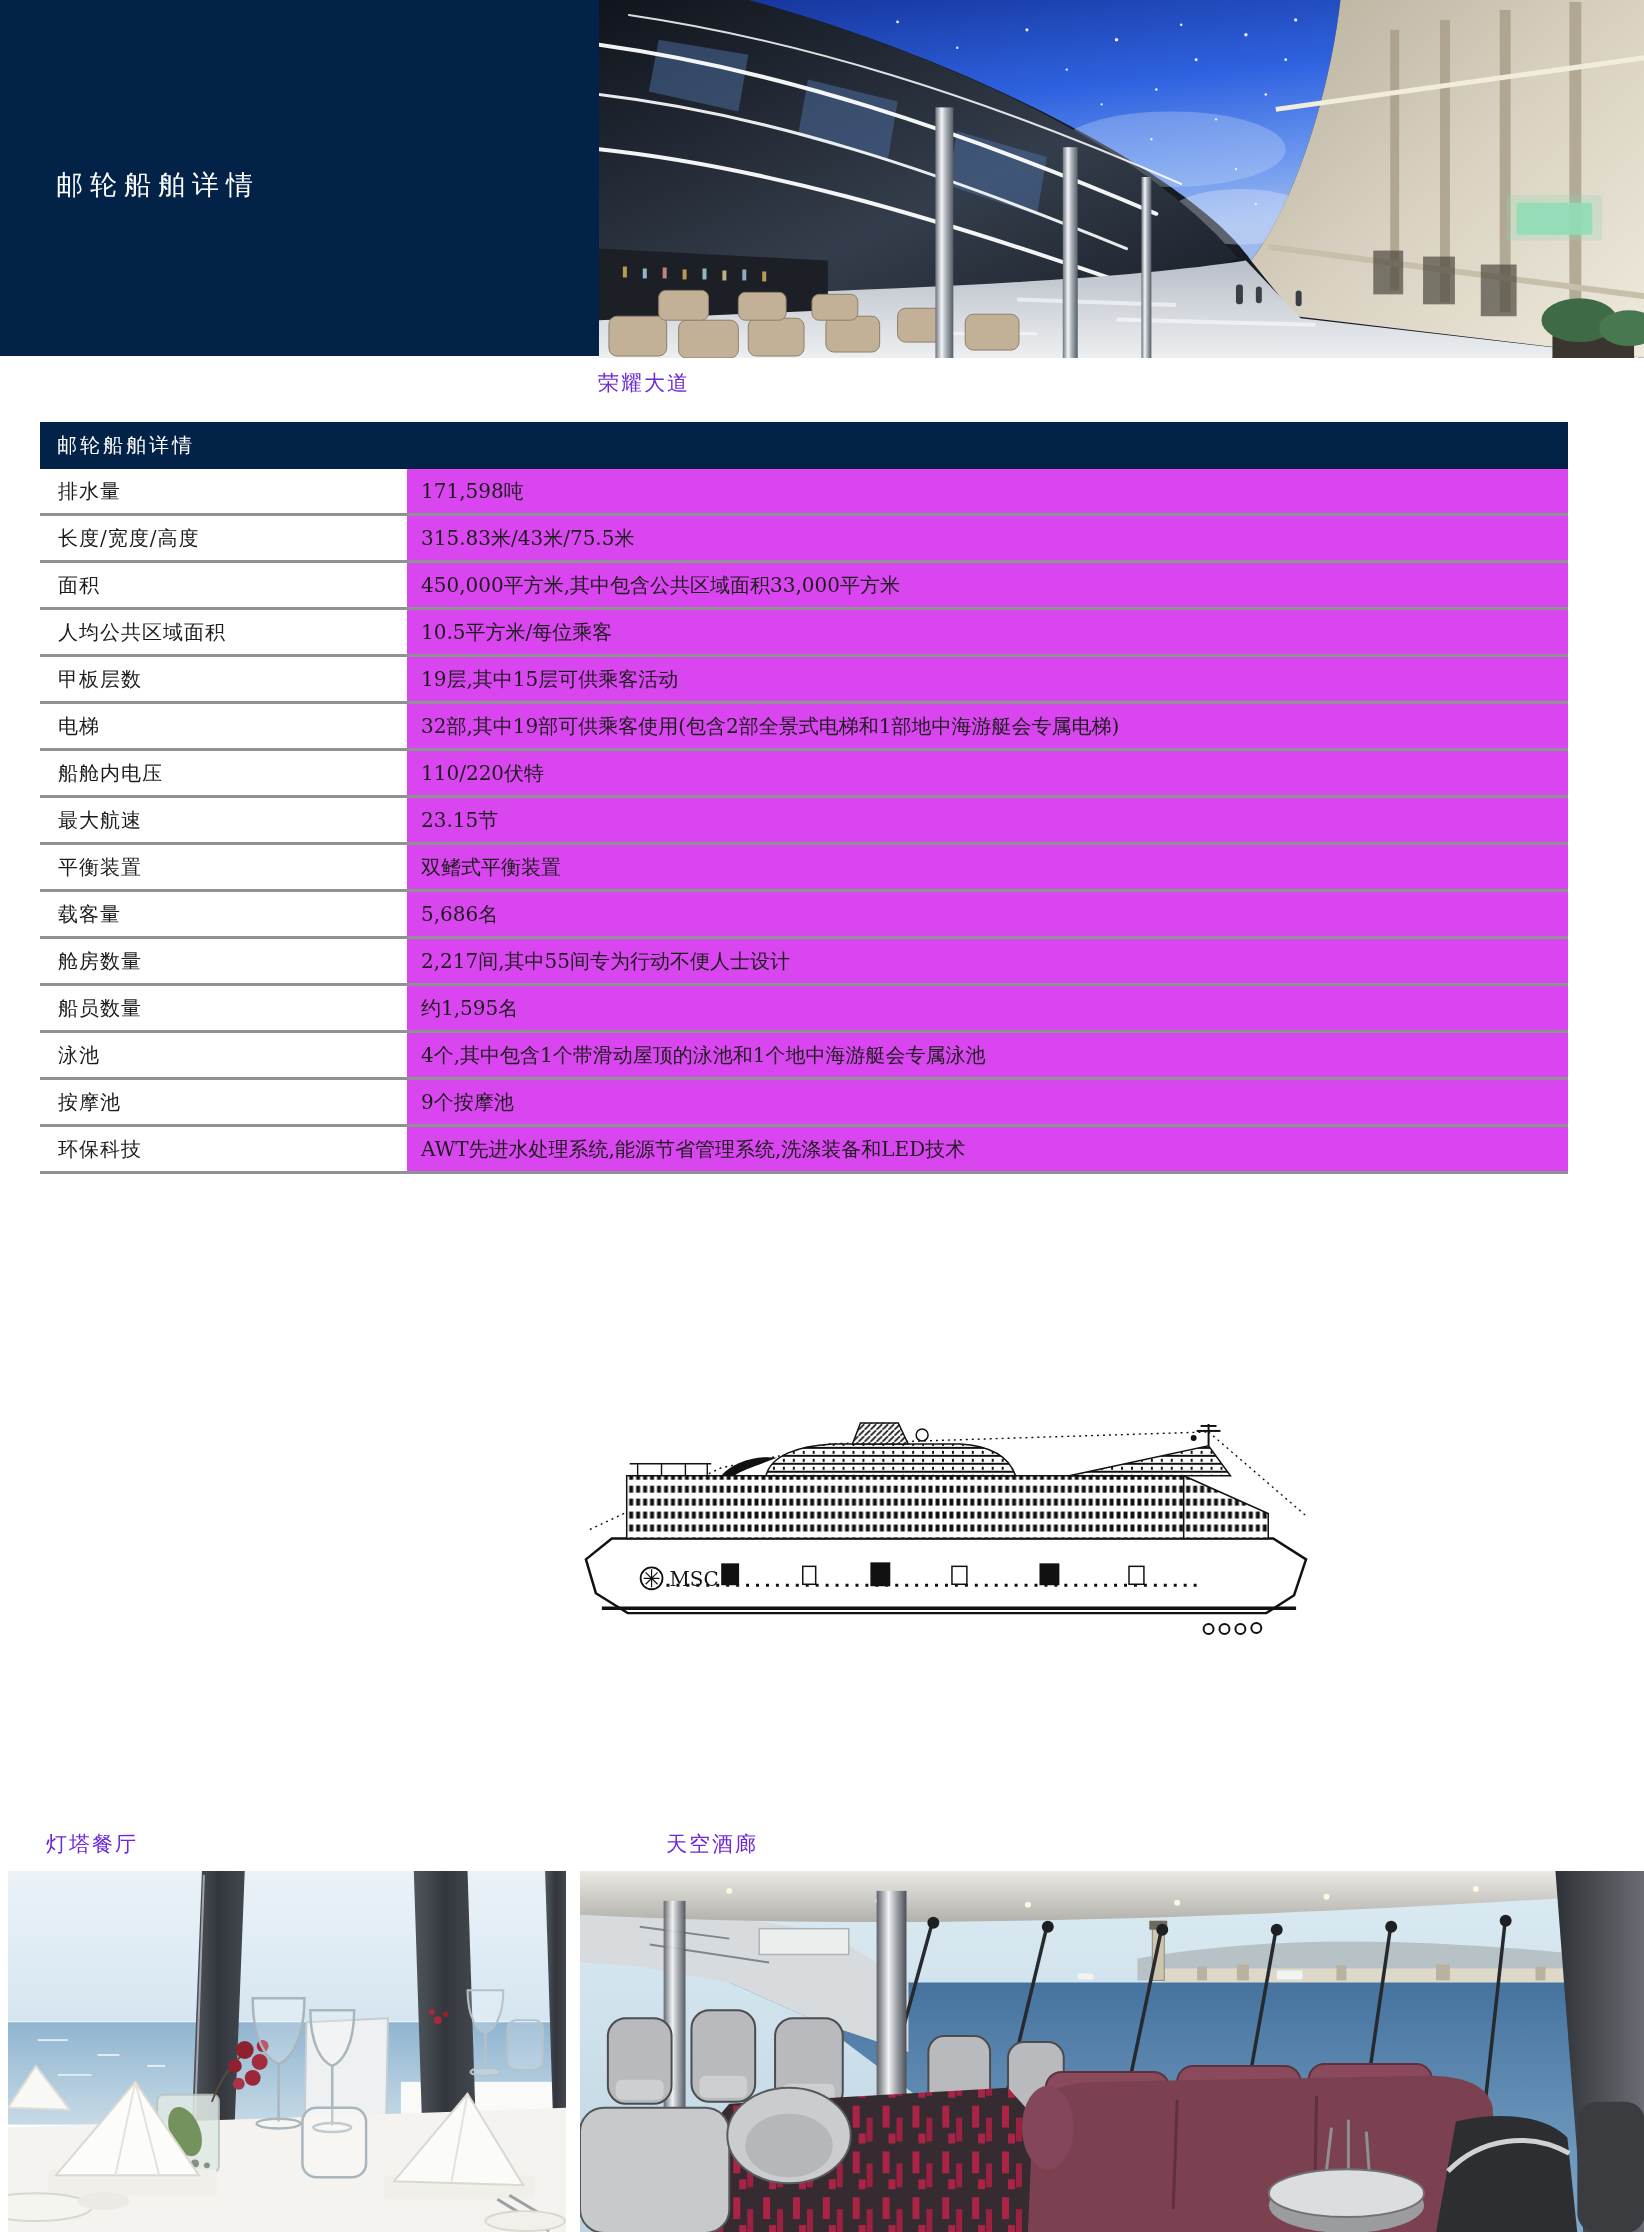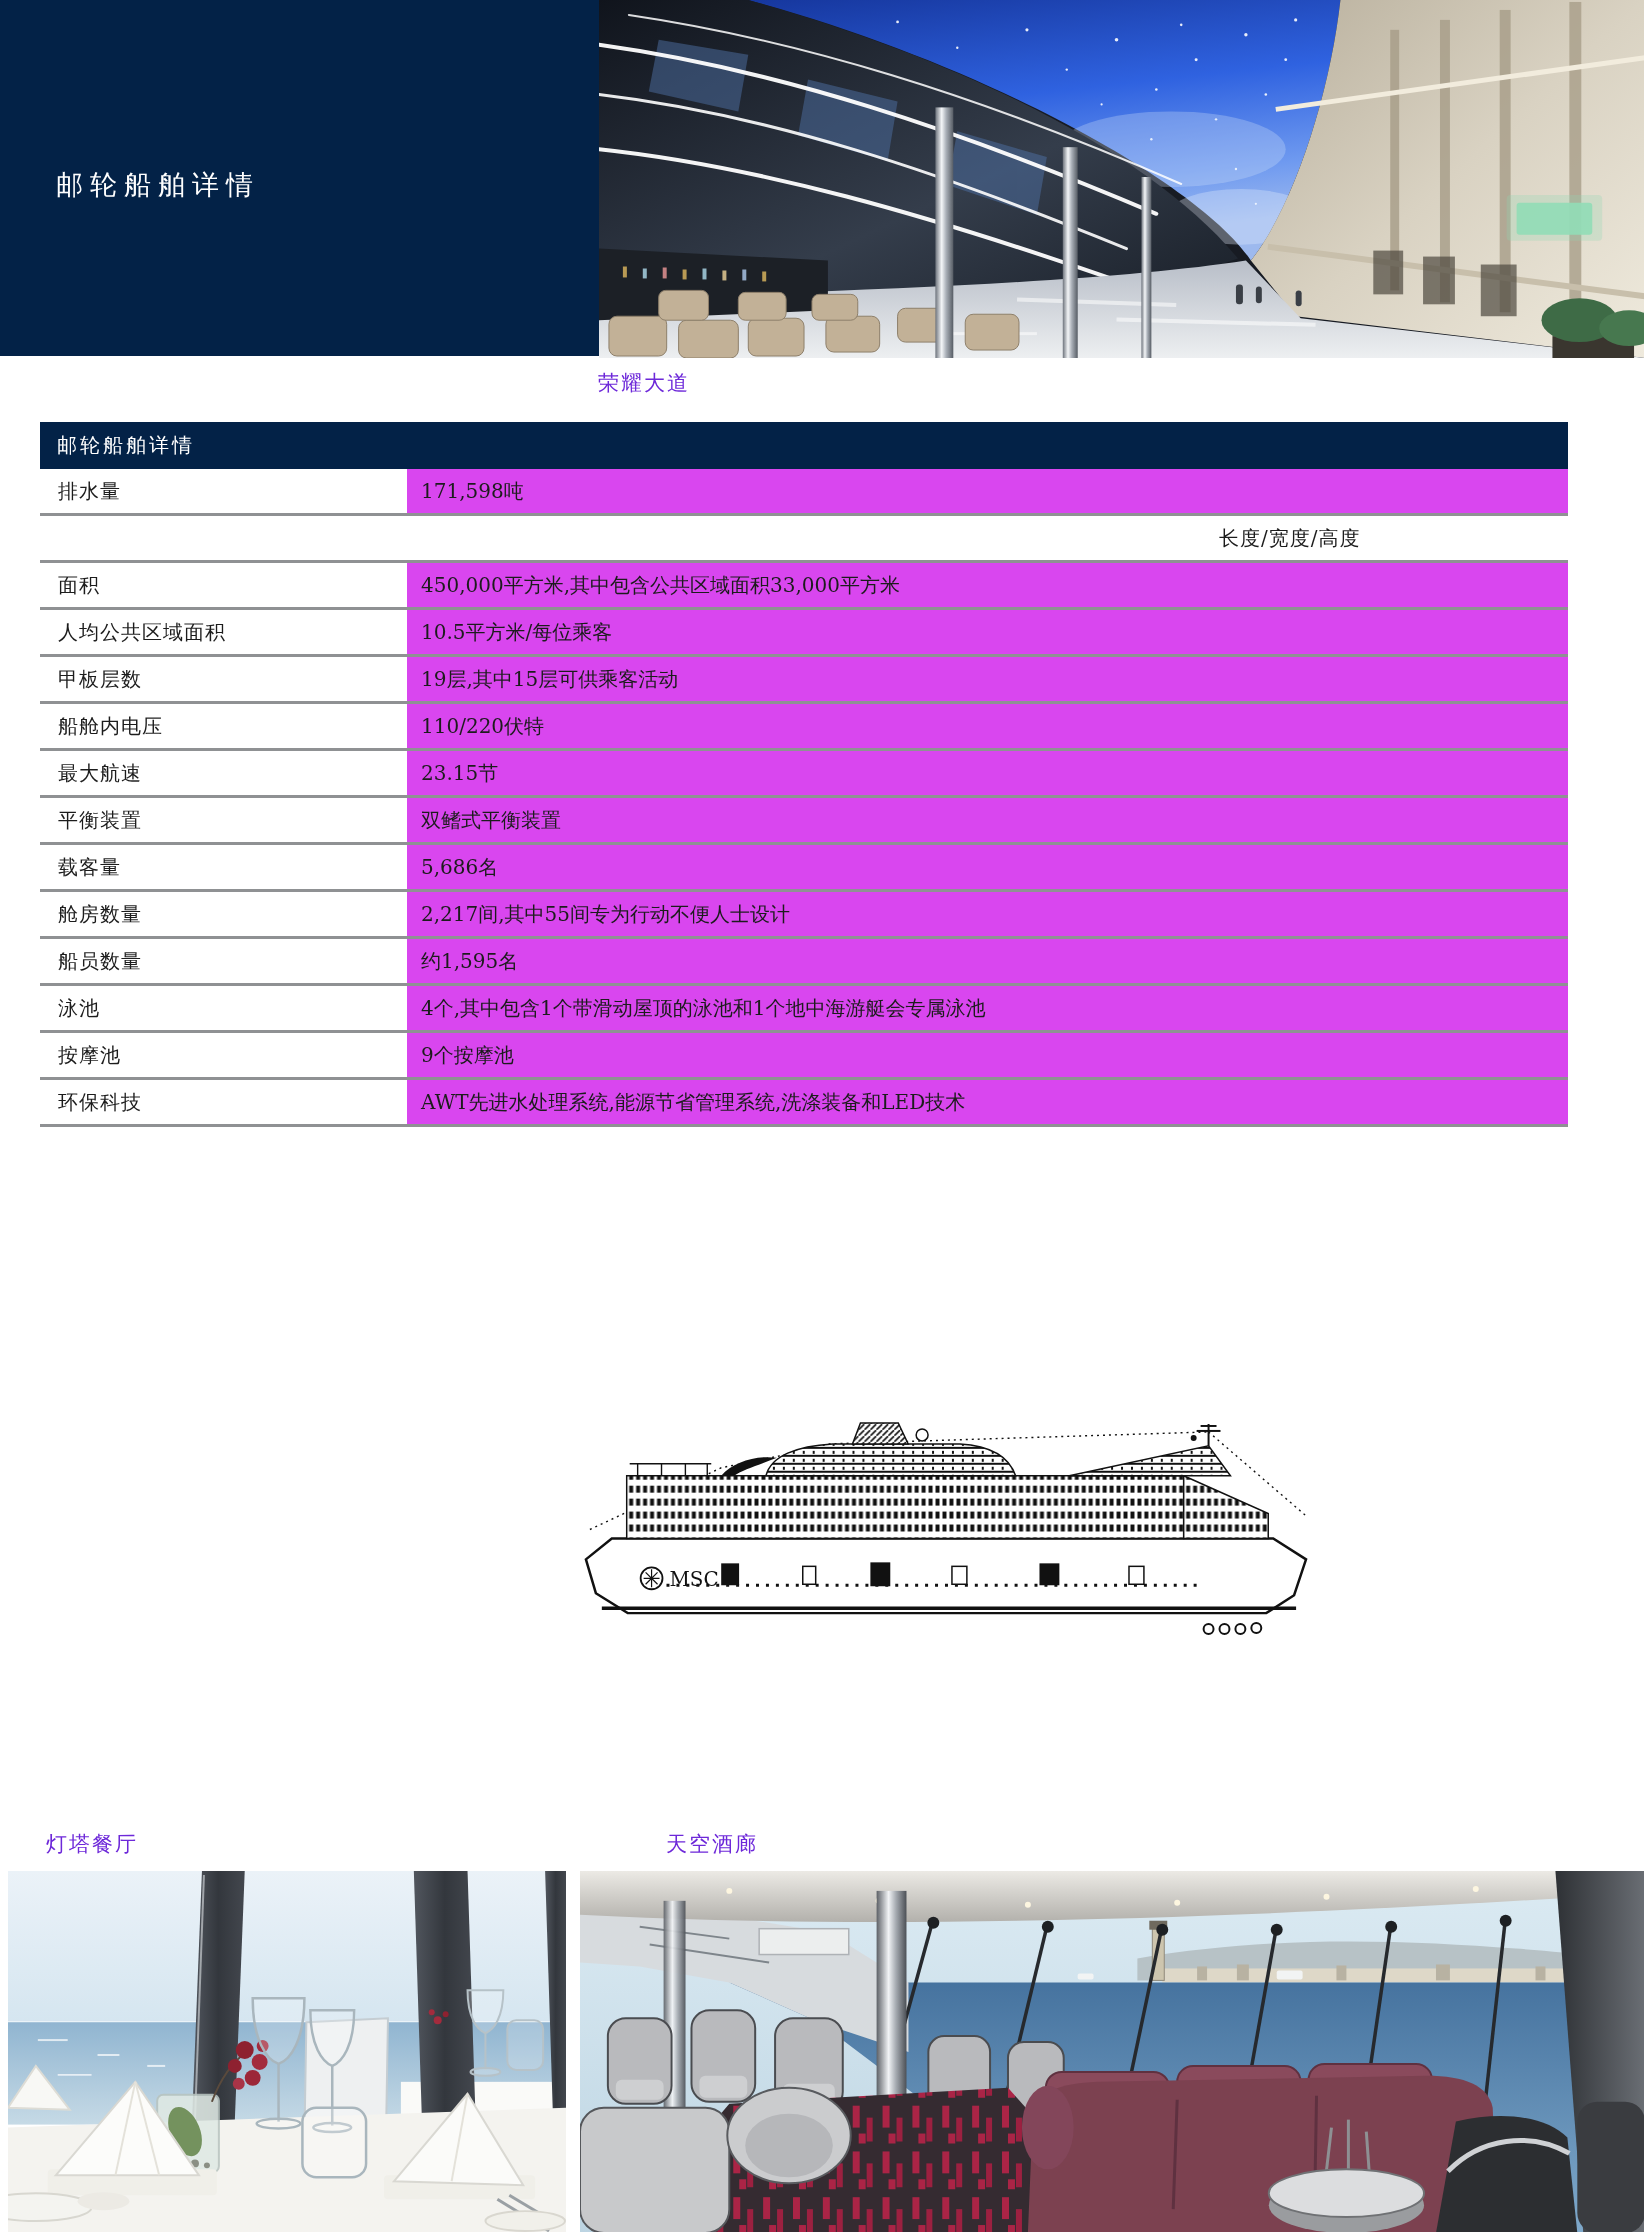--- a/index.html
+++ b/index.html
@@ -177,37 +177,42 @@
   <div class="spec-header">邮轮船舶详情</div>
   <div>
 
       <div class="spec-row">
         <div class="spec-label">排水量</div>
         <div class="spec-value">171,598吨</div>
       </div>
 
       <div class="spec-row">
         <div class="spec-label">长度/宽度/高度</div>
+        <div class="spec-value">315.83米/43米/75.5米</div>
       </div>
 
       <div class="spec-row">
         <div class="spec-label">面积</div>
         <div class="spec-value">450,000平方米,其中包含公共区域面积33,000平方米</div>
       </div>
 
       <div class="spec-row">
         <div class="spec-label">人均公共区域面积</div>
         <div class="spec-value">10.5平方米/每位乘客</div>
       </div>
 
       <div class="spec-row">
         <div class="spec-label">甲板层数</div>
         <div class="spec-value">19层,其中15层可供乘客活动</div>
       </div>
 
+      <div class="spec-row">
+        <div class="spec-label">电梯</div>
+        <div class="spec-value">32部,其中19部可供乘客使用(包含2部全景式电梯和1部地中海游艇会专属电梯)</div>
+      </div>
 
       <div class="spec-row">
         <div class="spec-label">船舱内电压</div>
         <div class="spec-value">110/220伏特</div>
       </div>
 
       <div class="spec-row">
         <div class="spec-label">最大航速</div>
         <div class="spec-value">23.15节</div>
       </div>

